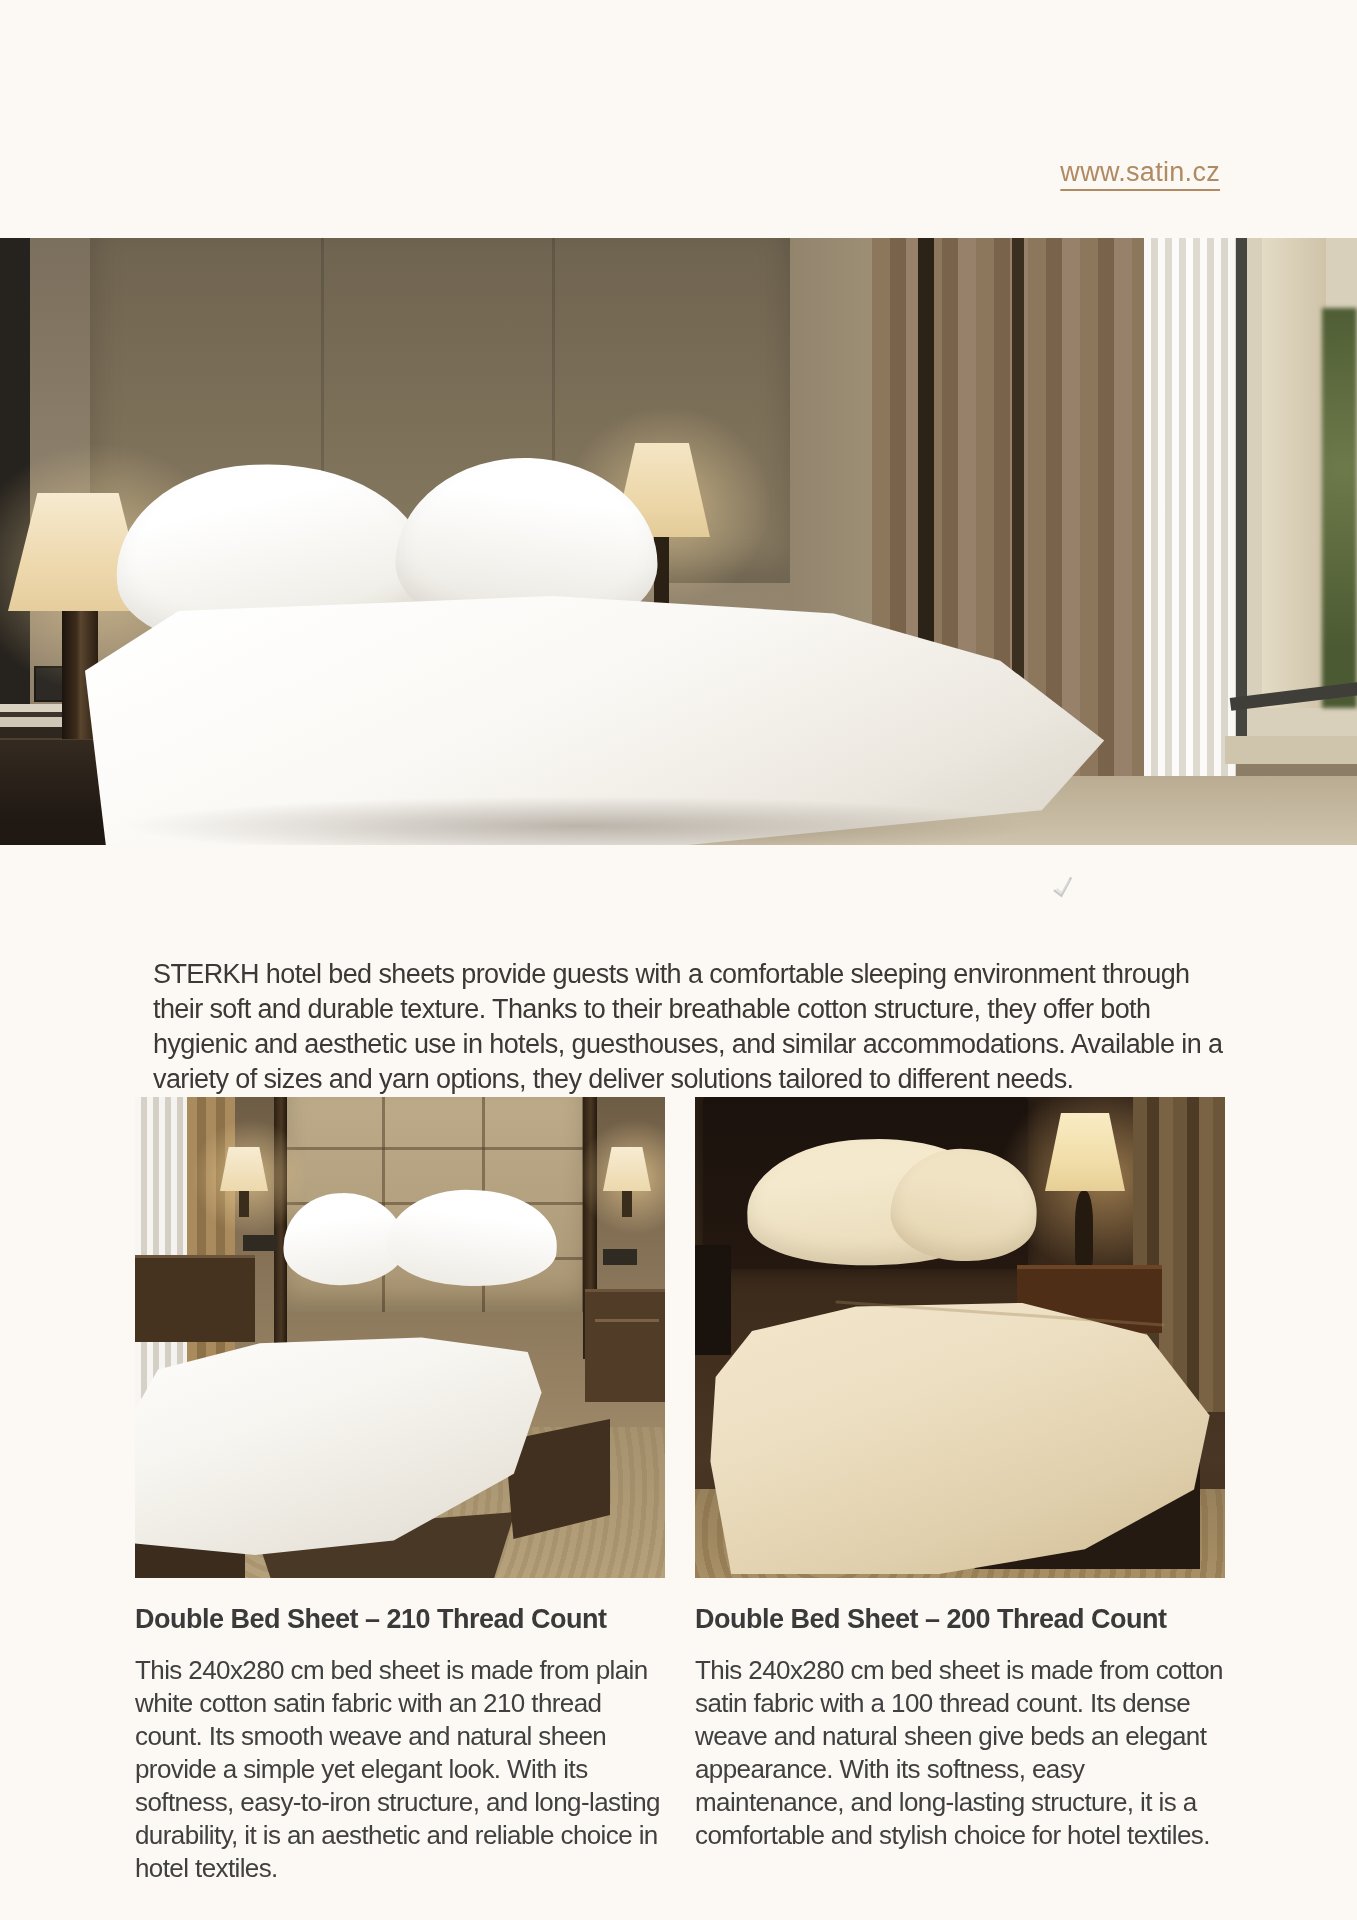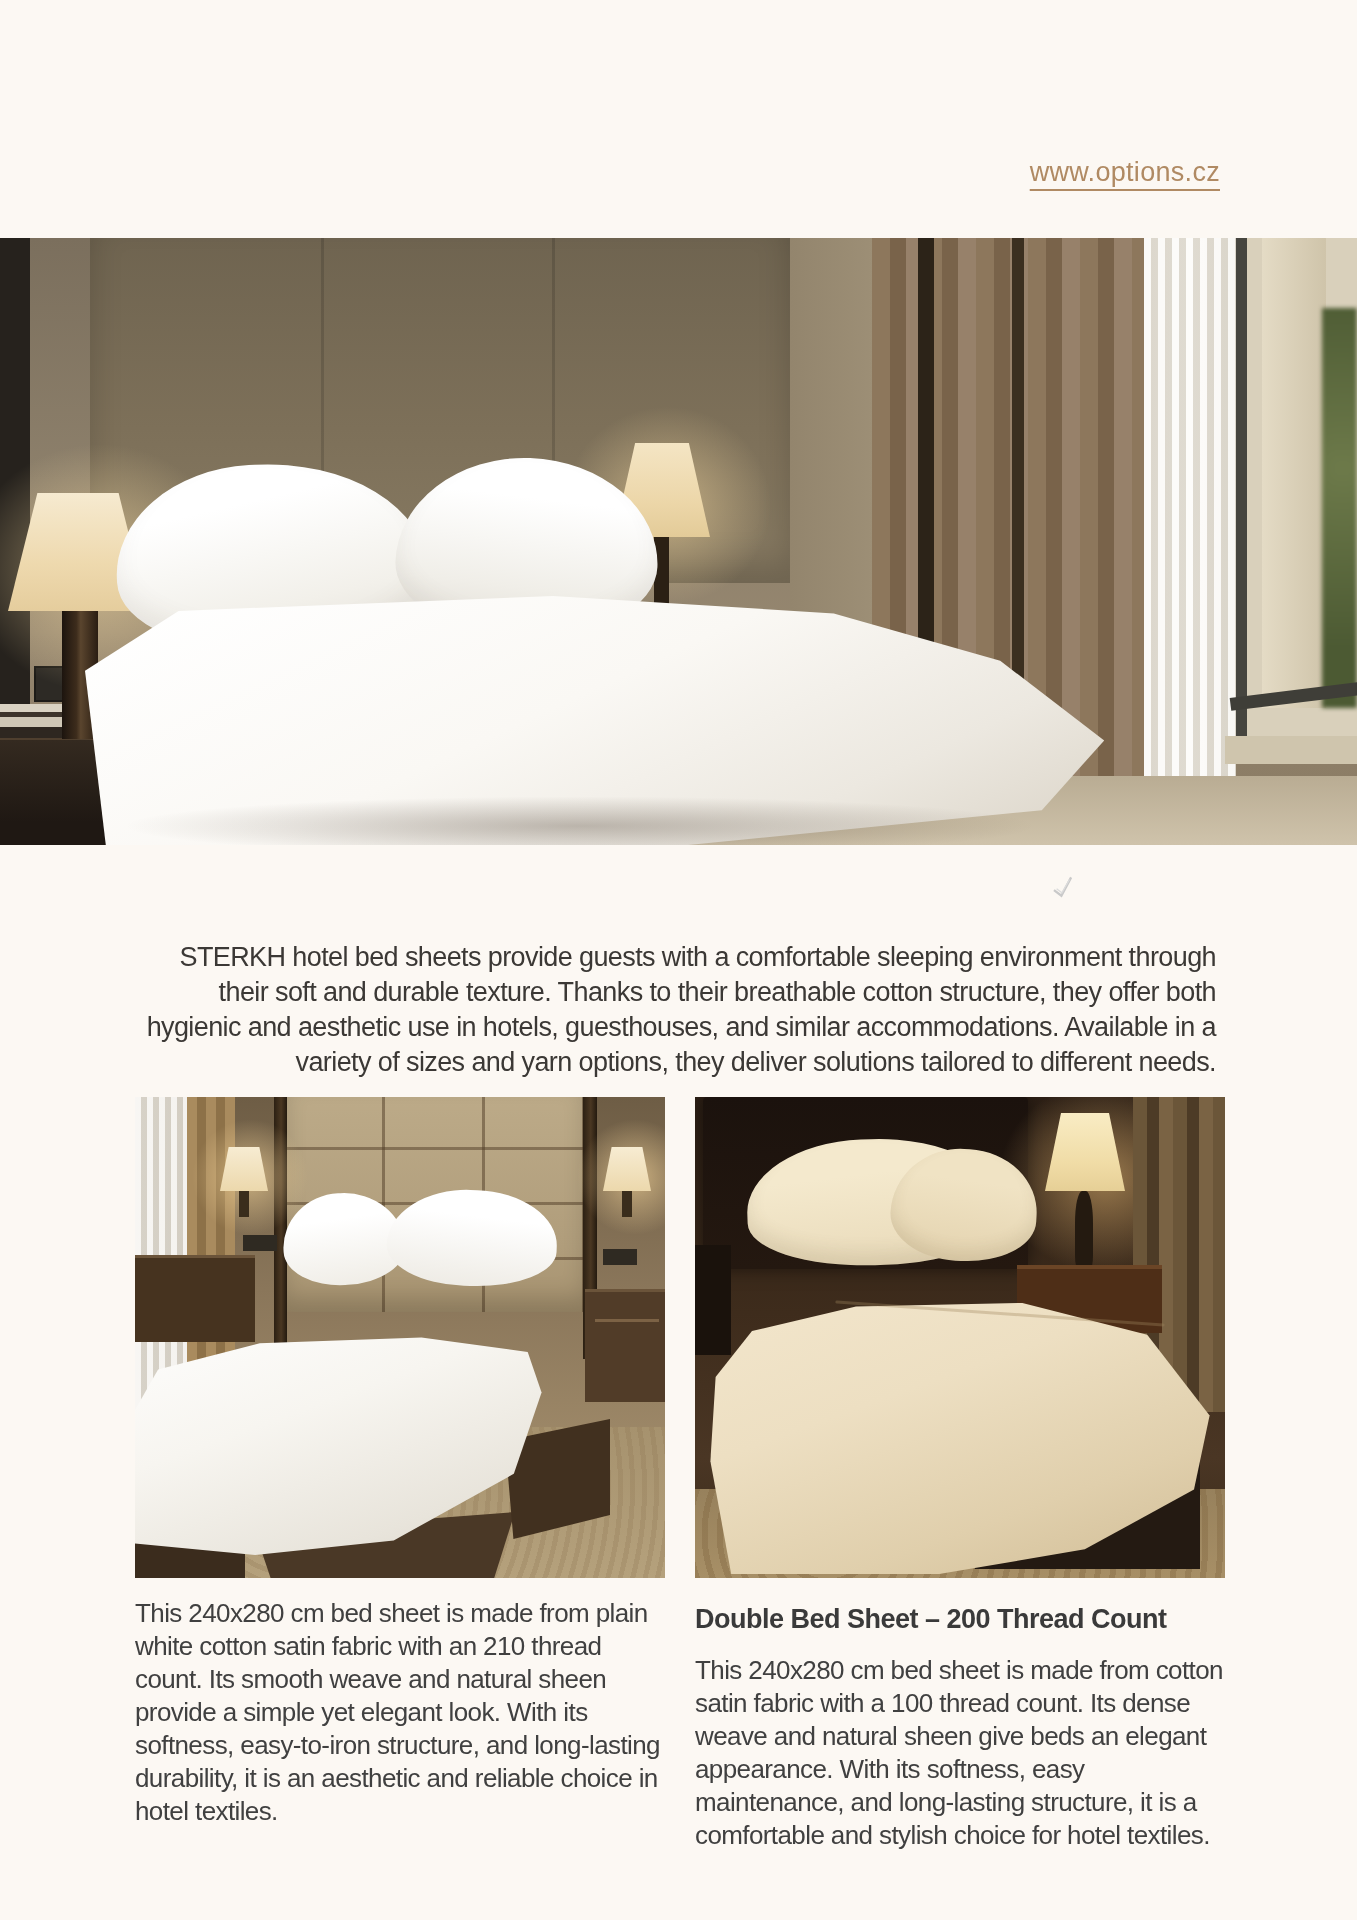--- a/index.html
+++ b/index.html
@@ -70,22 +70,22 @@
                  background:linear-gradient(185deg,#ffffff 25%,#f0eee8 70%,#e0dcd4);
                  border-radius:50% 50% 52% 48% / 60% 58% 42% 40%;
                  box-shadow:inset 0 -14px 22px rgba(90,80,60,.08); }
   .h-shadow    { left:120px; top:558px; width:920px; height:60px;
                  background:radial-gradient(ellipse,rgba(60,45,30,.30),transparent 70%); }
 
   
   .title  { position:absolute; left:136px; top:856px; margin:0; font-size:45px; font-weight:700;
             color:#423c37; letter-spacing:-.5px; }
   .check  { position:absolute; left:1048px; top:872px; width:30px; height:30px; transform:rotate(-8deg); }
-  .intro  { position:absolute; left:136px; top:940px; width:1080px; margin:0; font-size:27px;
-            line-height:35px; color:#3b3835; letter-spacing:-.6px;text-align:right; }
+  .intro  { position:absolute; left:136px; top:940px; width:1080px; margin:17px; font-size:27px;
+            line-height:35px; color:#3b3835; letter-spacing:-.6px; }
 
   
   .col        { position:absolute; top:1097px; width:530px; }
   .col-left   { left:135px; }
   .col-right  { left:695px; }
   .photo      { position:relative; width:530px; height:481px; overflow:hidden; }
   .v-heading  { margin:26px 0 0 0; font-size:27px; font-weight:700; color:#3a3a3a; letter-spacing:-.5px; }
   .v-desc     { margin:19px 0 0 0; font-size:26px; line-height:33px; color:#404040; letter-spacing:-.6px; }
 
   
@@ -168,21 +168,21 @@
                  border-radius:50% 50% 52% 48% / 62% 58% 40% 42%;
                  box-shadow:inset 0 -10px 16px rgba(90,70,40,.12); }
   .p2-crease   { left:140px; top:215px; width:330px; height:3px; background:rgba(160,135,95,.35);
                  transform:rotate(4deg); border-radius:2px; }
 </style>
 </head>
 <body>
 
 <div class="page">
 
-  <a class="site-link">www.options.cz</a>
+  <a class="site-link">www.satin.cz</a>
 
   <div class="art hero">
     <div class="h-wall"></div>
     <div class="h-darkleft"></div>
     <div class="h-headboard"></div>
     <div class="h-wallright"></div>
     <div class="h-curtain"></div>
     <div class="h-slit1"></div>
     <div class="h-slit2"></div>
     <div class="h-sheer"></div>
@@ -236,20 +236,21 @@
       <div class="p1-nstand-r"></div>
       <div class="p1-drawer"></div>
       <div class="p1-carpet"></div>
       <div class="p1-base-l"></div>
       <div class="p1-base-c"></div>
       <div class="p1-base-r"></div>
       <div class="p1-pillow-a"></div>
       <div class="p1-pillow-b"></div>
       <div class="p1-bed"></div>
     </div>
+    <h2 class="v-heading">Double Bed Sheet – 210 Thread Count</h2>
     <p class="v-desc">This 240x280 cm bed sheet is made from plain white cotton satin fabric with an 210 thread count. Its smooth weave and natural sheen provide a simple yet elegant look. With its softness, easy-to-iron structure, and long-lasting durability, it is an aesthetic and reliable choice in hotel textiles.</p>
   </section>
 
   <section class="col col-right">
     <div class="art photo p2">
       <div class="p2-hboard"></div>
       <div class="p2-glow"></div>
       <div class="p2-curtain"></div>
       <div class="p2-shade"></div>
       <div class="p2-lampbase"></div>

